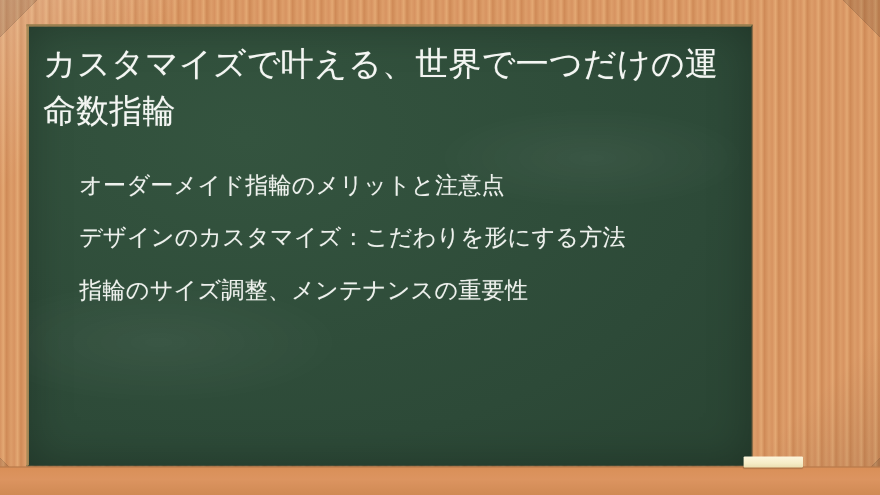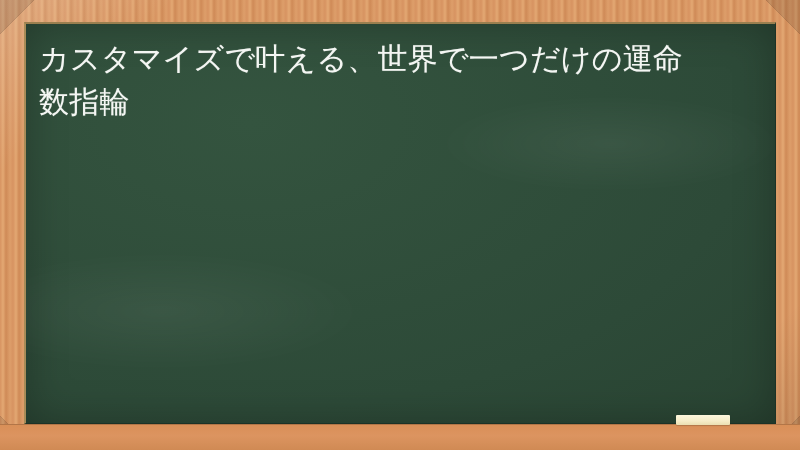--- a/index.html
+++ b/index.html
@@ -77,21 +77,21 @@
     background: linear-gradient(180deg, #fdf6dd 0%, #f6edc8 60%, #eadfb2 100%);
     border-radius: 1px;
     box-shadow: 0 1px 1px rgba(0,0,0,0.18);
   }
 
   
   .board {
     position: absolute;
     left: 24px;
     top: 22px;
-    width: 752px;
+    width: 660px;
     height: 402px;
     box-sizing: border-box;
     background:
       radial-gradient(120% 130% at 30% 25%, #34543f 0%, #2d4a38 55%, #27402f 100%);
     border-top: 2px solid #9a7f4f;
     border-left: 2px solid #a88b57;
     border-right: 1px solid #1d3226;
     border-bottom: 1px solid #1d3226;
     box-shadow: inset 0 0 40px rgba(0,0,0,0.25);
     overflow: hidden;
@@ -156,20 +156,25 @@
   <div class="miter bl"></div>
   <div class="miter br"></div>
 
   <div class="board">
     <div class="board-dust"></div>
 
     <div class="board-inner">
 
       <h1 class="board-title">カスタマイズで叶える、世界で一つだけの運命数指輪</h1>
 
+      <ul class="topic-list">
+        <li class="topic-item">オーダーメイド指輪のメリットと注意点</li>
+        <li class="topic-item">デザインのカスタマイズ：こだわりを形にする方法</li>
+        <li class="topic-item">指輪のサイズ調整、メンテナンスの重要性</li>
+      </ul>
 
     </div>
   </div>
 
   <div class="chalk-ledge"></div>
   <div class="chalk-stick"></div>
 
 </div>
 
 </body></html>

